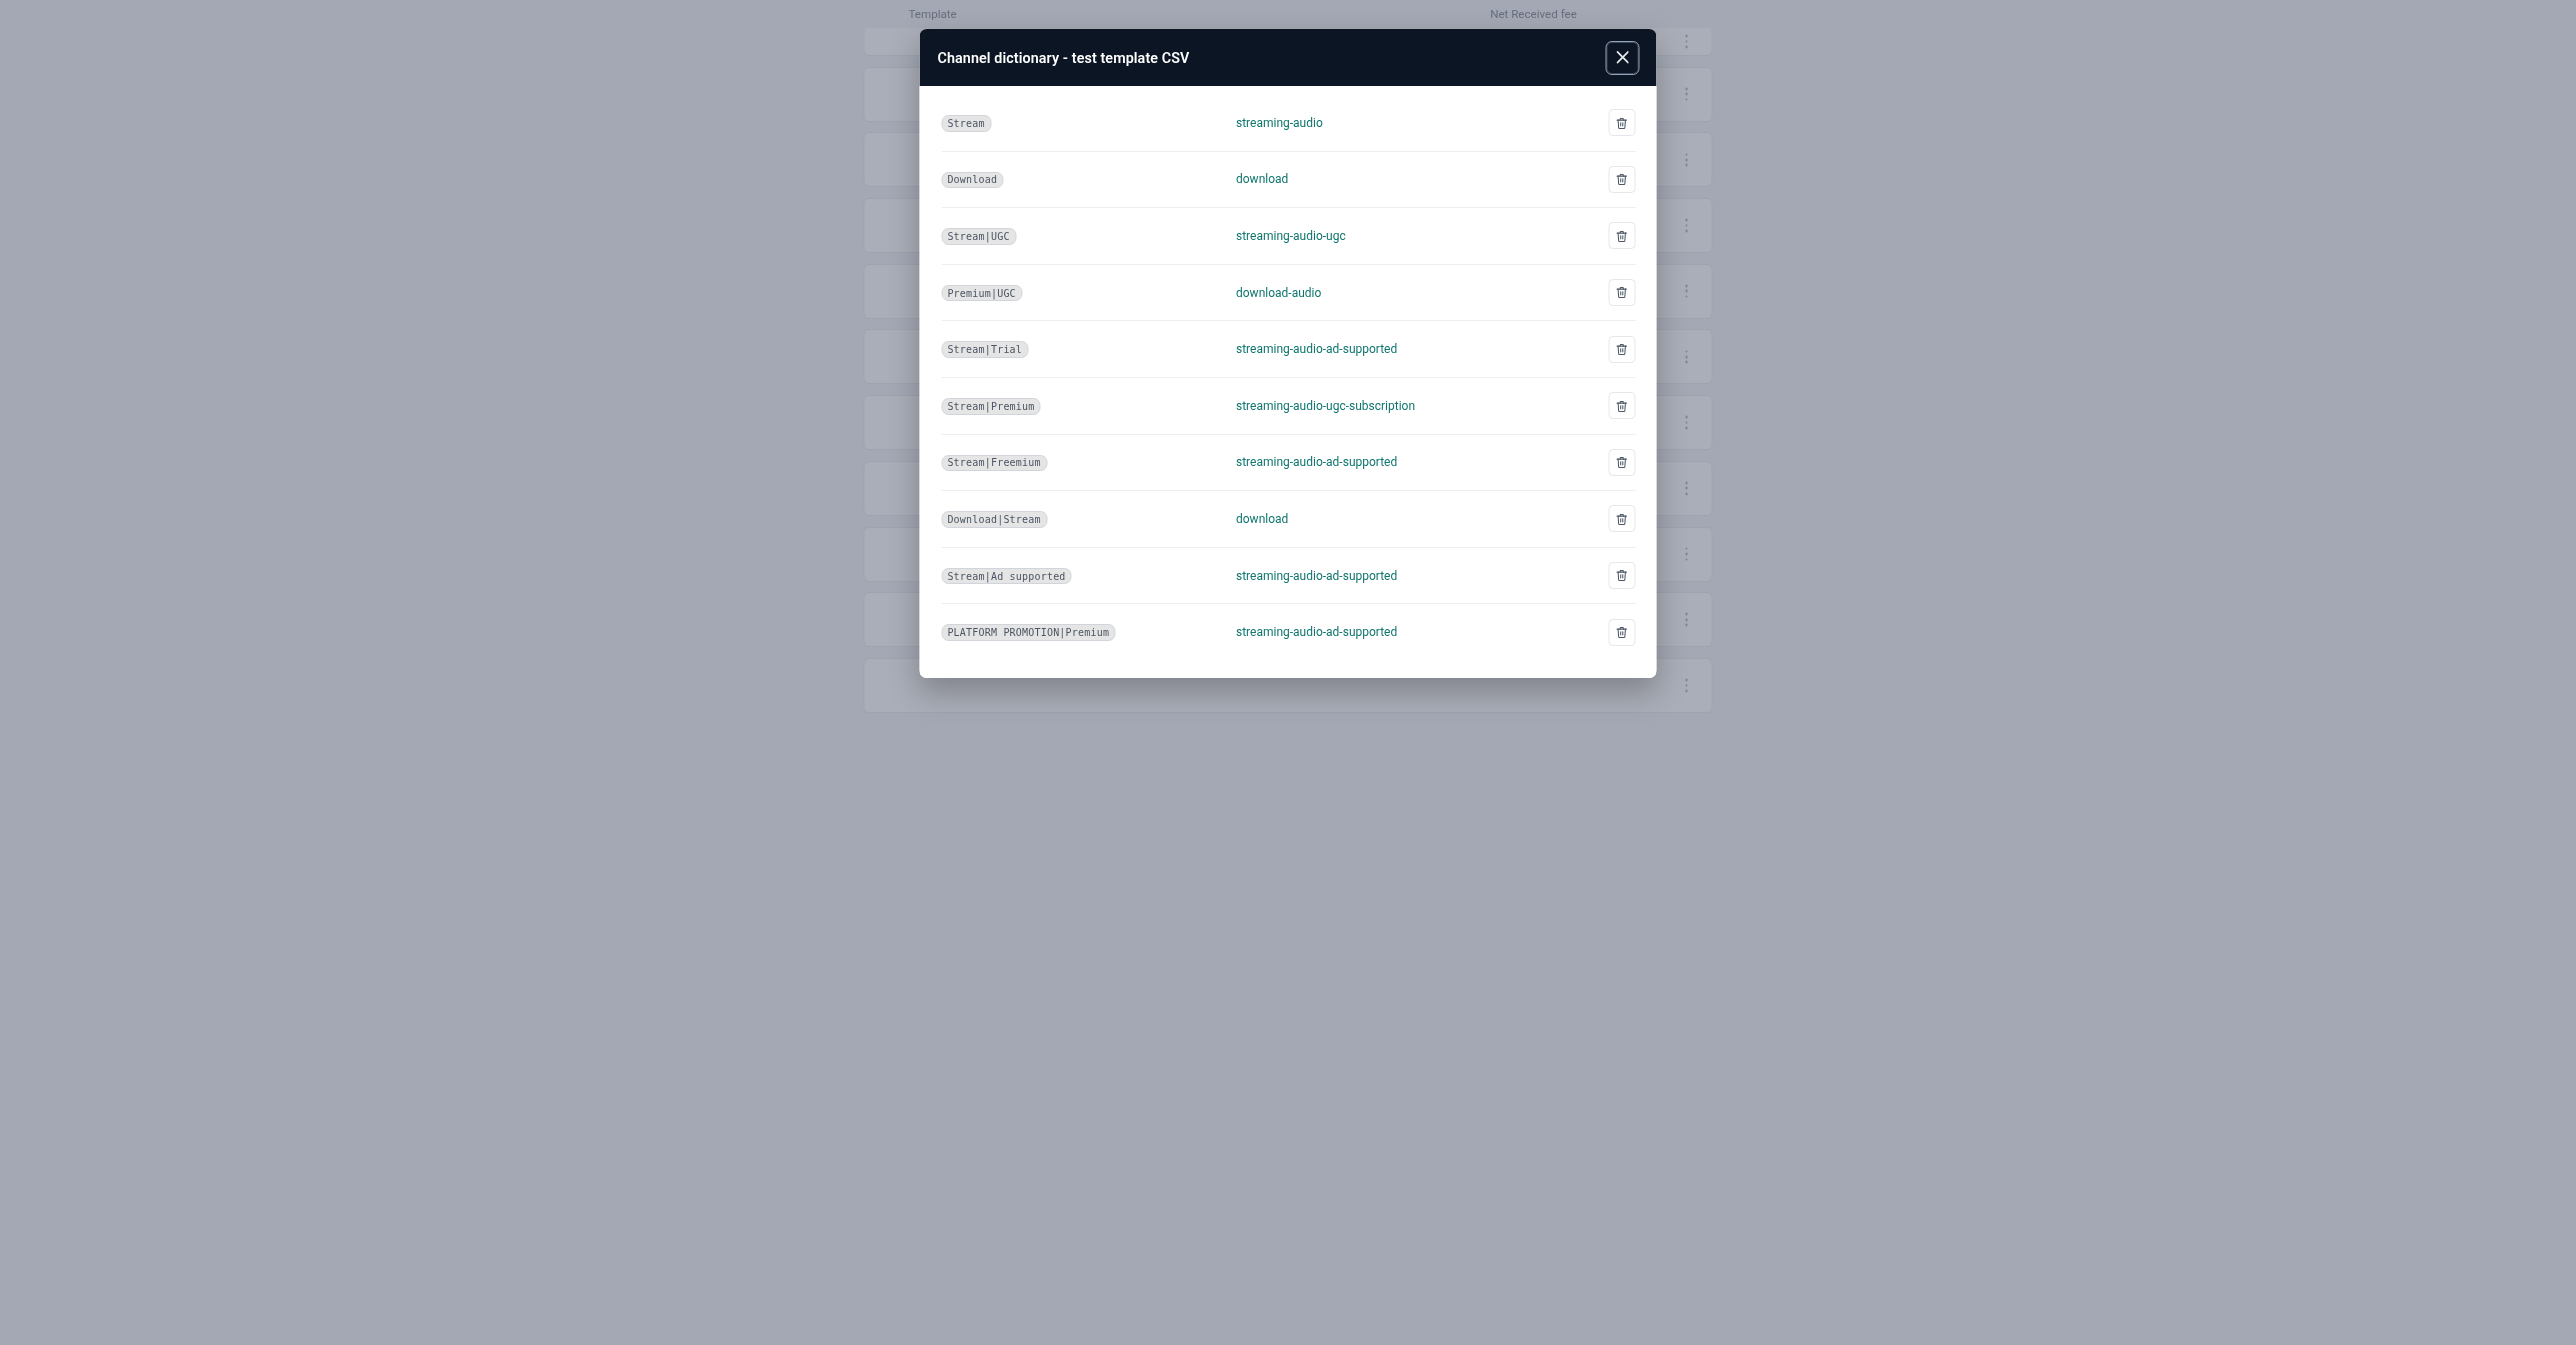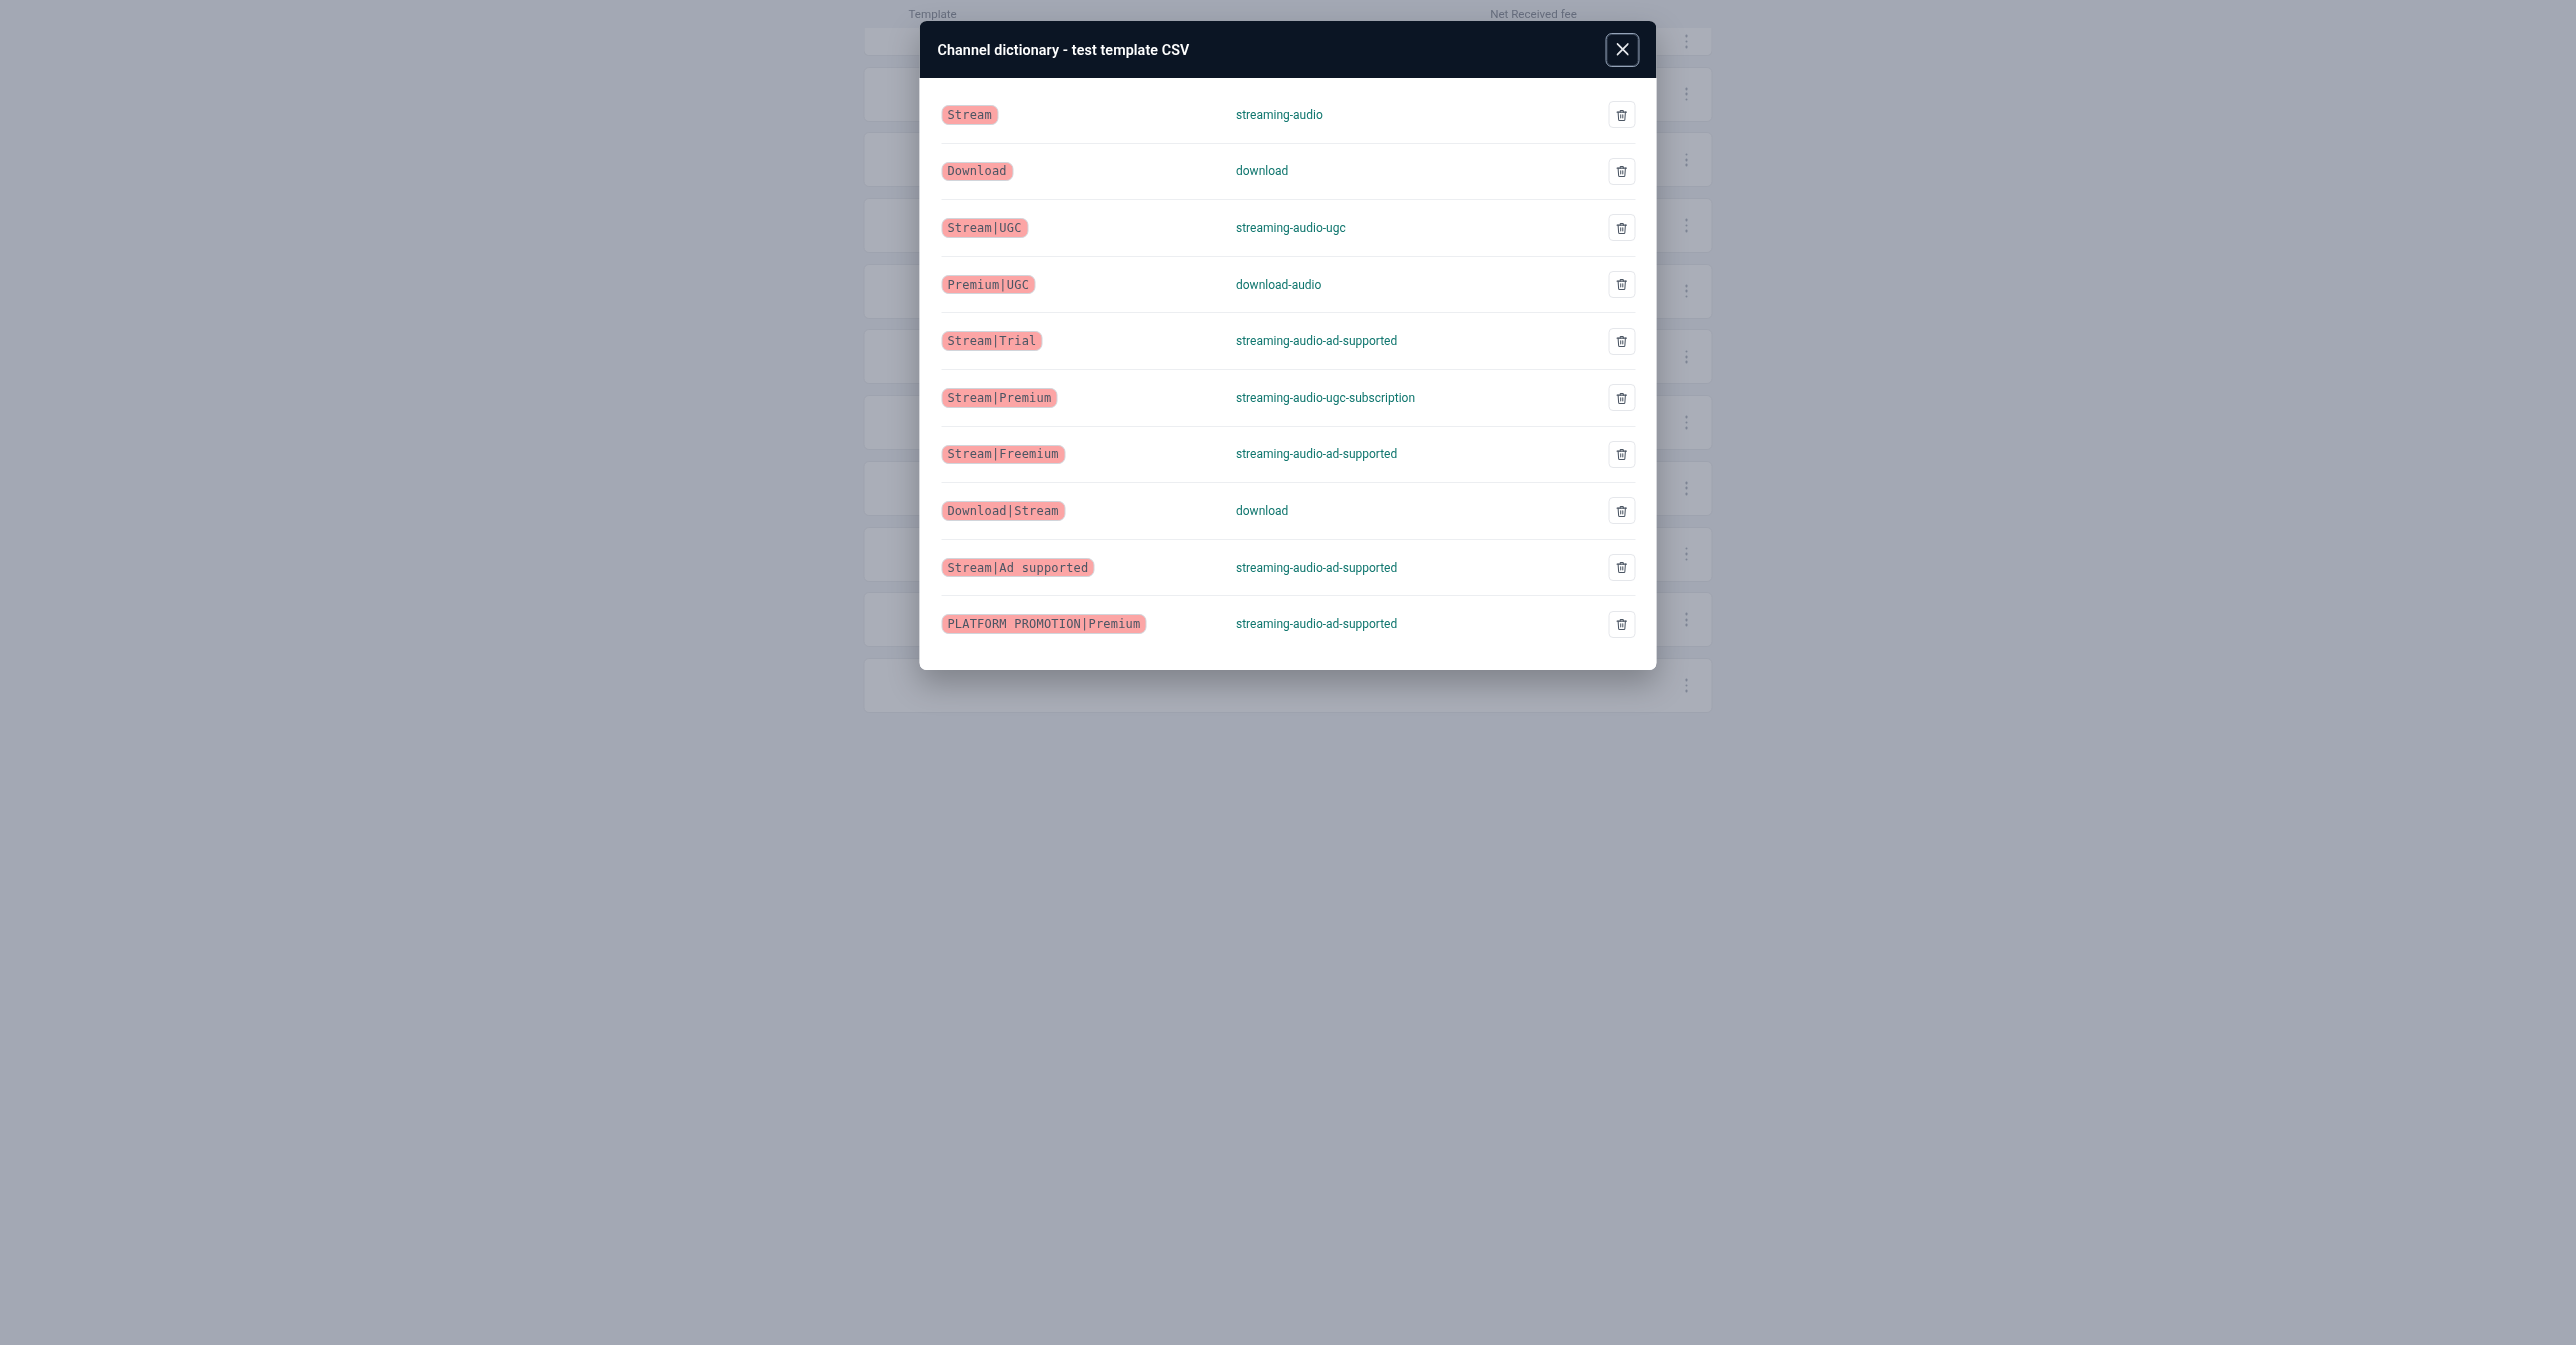--- a/index.html
+++ b/index.html
@@ -58,21 +58,21 @@
   
   .overlay {
     position: absolute;
     inset: 0;
     background: rgba(100,108,126,0.55);
   }
 
   
   .modal {
     position: absolute;
-    top: 21px;
+    top: 29px;
     left: 50%;
     transform: translateX(-50%);
     width: 737px;
     background: #fff;
     border-radius: 7.2px;
     box-shadow: 0 13.4px 31px rgba(0,0,0,0.25);
     overflow: hidden;
   }
   .modal-header {
     background: #0b1524;
@@ -113,26 +113,26 @@
     align-items: center;
     padding: 14.3px 0;
     border-bottom: 0.9px solid #eceef1;
   }
   .dict-row:last-child { border-bottom: none; }
 
   .tag-col { width: 295px; }
   .tag {
     display: inline-block;
     font-family: ui-monospace, SFMono-Regular, Menlo, Consolas, monospace;
-    font-size: 12px;
+    font-size: 10px;
     color: #4b5563;
     border: 0.9px solid #d1d5db;
     border-radius: 7px;
     padding: 1.8px 5.4px;
-    background: #fca5a5;
+    background: #e5e5e5;
     letter-spacing: 0.2px;
   }
 
   .value-col {
     flex: 1;
     font-size: 12px;
     color: #0f766e;
   }
 
   .action-col { width: 36px; display: flex; justify-content: flex-end; }

